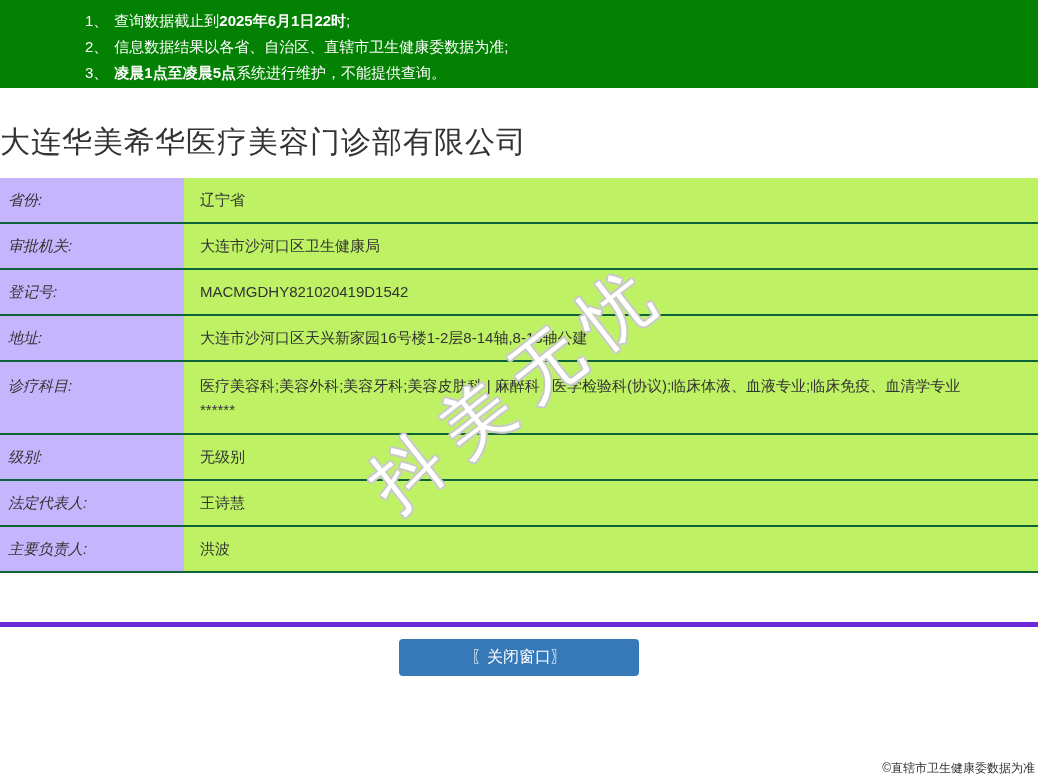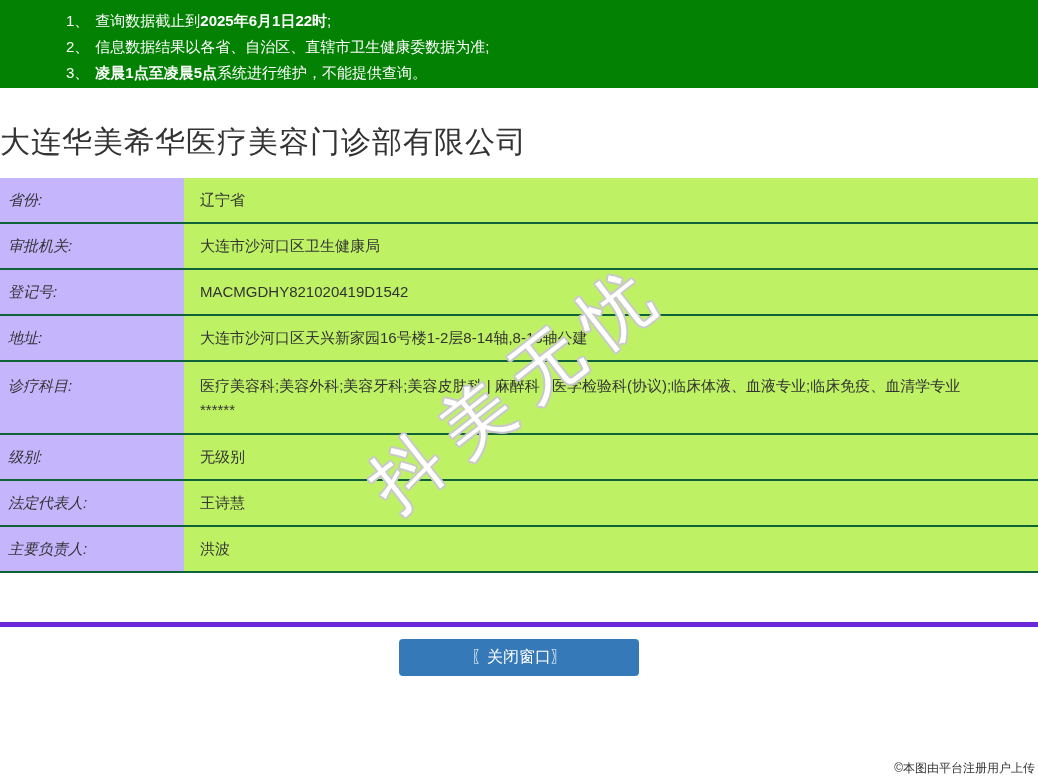--- a/index.html
+++ b/index.html
@@ -7,21 +7,21 @@
     width: 1038px; height: 780px;
     overflow: hidden;
     background: #ffffff;
     font-family: "Liberation Sans", "DejaVu Sans", sans-serif;
     position: relative;
   }
   
   .notice {
     background: #028102;
     color: #ffffff;
-    padding: 8px 10px 2px 66px;
+    padding: 8px 10px 2px 85px;
     height: 78px;
     box-sizing: content-box;
     font-size: 15px;
   }
   .notice-line {
     line-height: 26px;
     white-space: nowrap;
   }
   .notice-line .num { margin-right: 6px; }
   .notice-line .b { font-weight: 700; }
@@ -170,13 +170,13 @@
     <div class="cell cell-value">洪波</div>
   </div>
 </div>
 
 <div class="watermark">抖美无忧</div>
 
 <div class="footer">
   <button class="close-btn">〖关闭窗口〗</button>
 </div>
 
-<div class="copyright">©本图由平台注册用户上传</div>
+<div class="copyright">©直辖市卫生健康委数据为准</div>
 
 </body></html>

